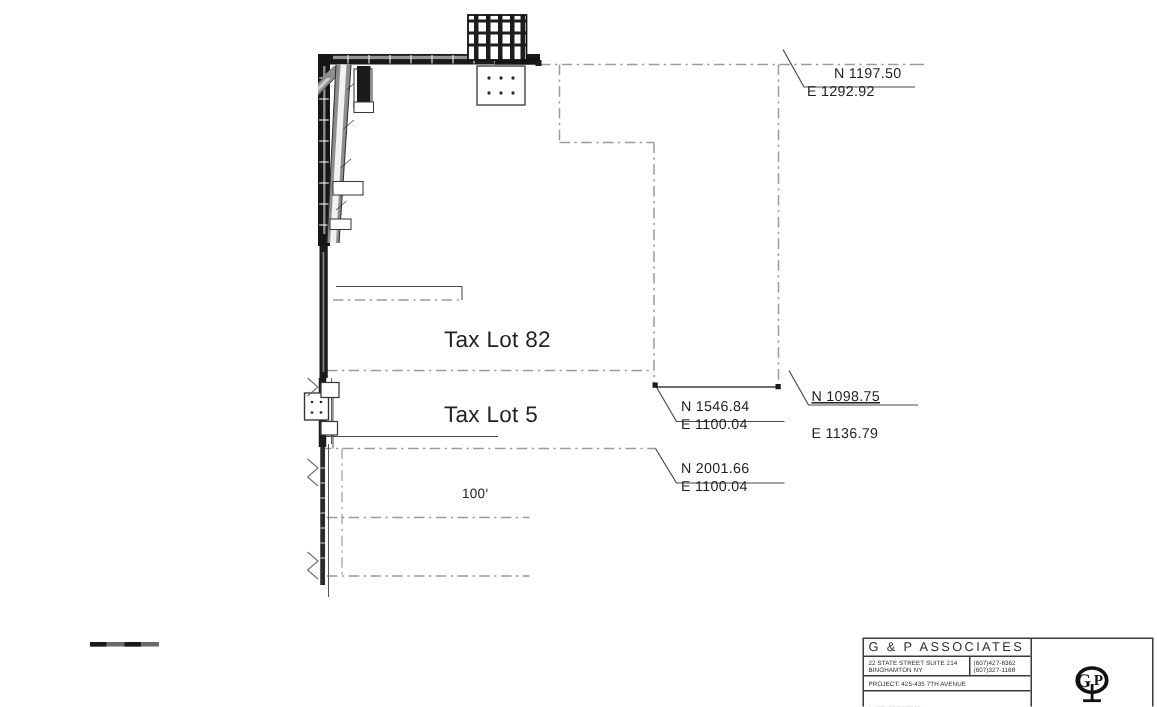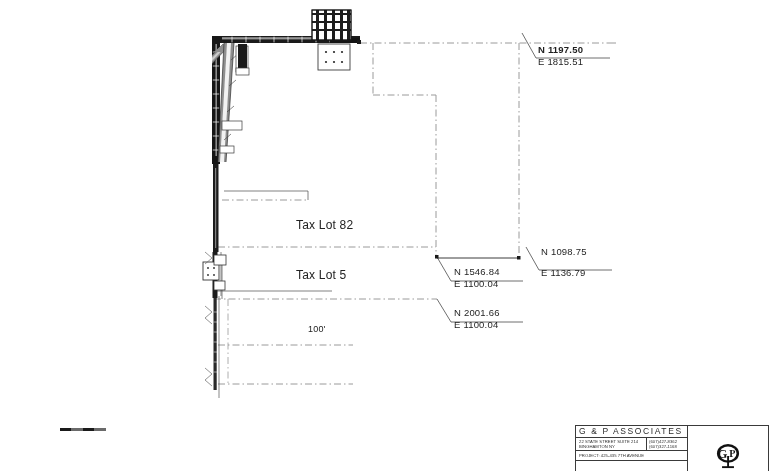--- a/index.html
+++ b/index.html
@@ -33,21 +33,21 @@
     font-family: "Liberation Sans", sans-serif;
     color: #222222;
     letter-spacing: 0.2px;
   }
   .coord-line {
     font-size: 9.5px;
     line-height: 12px;
     color: #1f1f1f;
   }
   .lot-label {
-    font-size: 12px;
+    font-size: 15px;
     color: #222222;
   }
   .dim-label {
     font-size: 9px;
     color: #222222;
     margin-top: 36px;
   }
   
   #title-block {
     position: absolute;
@@ -355,25 +355,25 @@
       <rect x="60" y="428" width="46" height="3" fill="#6a6a6a"></rect>
       <rect x="60" y="428" width="11" height="3" fill="#1a1a1a"></rect>
       <rect x="83" y="428" width="11" height="3" fill="#1a1a1a"></rect>
     </g>
   </svg>
 
   <div class="txt lot-label" style="left:296px; top:218px;">Tax Lot 82</div>
   <div class="txt lot-label" style="left:296px; top:268px;">Tax Lot 5</div>
   <div class="txt dim-label" style="left:308px; top:288px;">100'</div>
 
-  <div class="txt coord-line" style="left:538px; top:44px;font-weight:bold;">N 1197.50</div>
-  <div class="txt coord-line" style="left:538px; top:56px;">E 1815.51</div>
-
-  <div class="txt coord-line" style="left:541px; top:246px;">N 1098.75</div>
-  <div class="txt coord-line" style="left:541px; top:267px;text-align:right;">E 1136.79</div>
+  <div class="txt coord-line" style="left:556px; top:44px;">N 1197.50</div>
+  <div class="txt coord-line" style="left:538px; top:56px;">E 1292.92</div>
+
+  <div class="txt coord-line" style="left:541px; top:259px;text-decoration:underline;">N 1098.75</div>
+  <div class="txt coord-line" style="left:541px; top:284px;text-align:right;">E 1136.79</div>
 
   <div class="txt coord-line" style="left:454px; top:266px;">N 1546.84</div>
   <div class="txt coord-line" style="left:454px; top:278px;">E 1100.04</div>
 
   <div class="txt coord-line" style="left:454px; top:307px;">N 2001.66</div>
   <div class="txt coord-line" style="left:454px; top:319px;">E 1100.04</div>
 
   <div id="title-block">
     <div id="tb-left">
 

